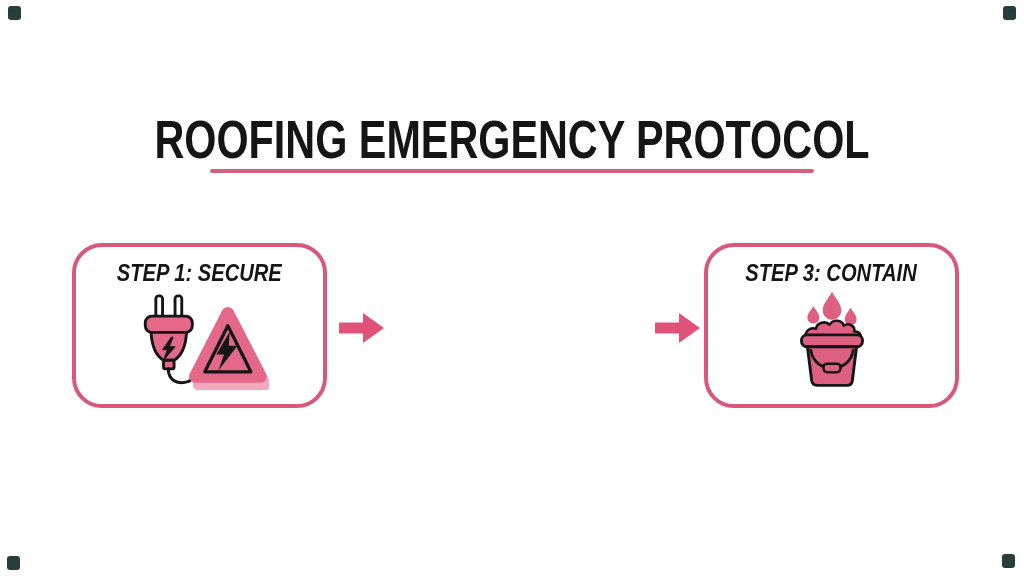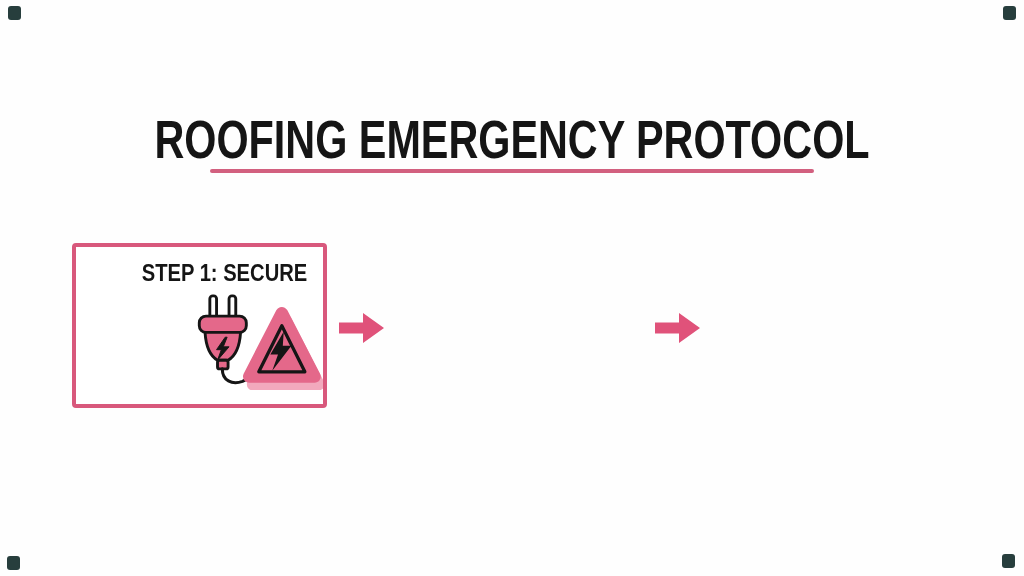--- a/index.html
+++ b/index.html
@@ -57,24 +57,25 @@
   }
 
   .step-card {
     position: absolute;
     top: 243px;
     width: 255px;
     height: 165px;
     box-sizing: border-box;
     background: #ffffff;
     border: 4px solid var(--accent, #d8587c);
-    border-radius: 4px;
+    border-radius: 30px;
     display: flex;
     flex-direction: column;
-    align-items: flex-end;
+    align-items: center;
+    font-style: italic;
   }
   .step-card.c1 { left: 72px; }
   .step-card.c2 { left: 388px; }
   .step-card.c3 { left: 704px; }
 
   .step-label {
     margin-top: 13px;
     font-size: 24px;
     font-weight: 700;
     color: var(--ink, #151515);
@@ -139,14 +140,32 @@
 
   <svg class="flow-arrow a1" viewBox="0 0 46 32" aria-hidden="true">
     <path d="M0,10.5 H24 V1 L45,16 L24,31 V21.5 H0 Z" class="fill-arrow"></path>
   </svg>
 
 
   <svg class="flow-arrow a2" viewBox="0 0 46 32" aria-hidden="true">
     <path d="M0,10.5 H24 V1 L45,16 L24,31 V21.5 H0 Z" class="fill-arrow"></path>
   </svg>
 
+  <div class="step-card c3">
+    <div class="step-label">STEP 3: CONTAIN</div>
+    <svg class="step-icon icon-contain" width="88" height="100" viewBox="0 0 100 118" aria-hidden="true">
+
+      <path d="M50,2 C54,10 61,16 61,24 C61,30.5 56,35 50,35 C44,35 39,30.5 39,24 C39,16 46,10 50,2 Z" class="fill-deep"></path>
+      <path d="M28,19 C30.5,24 35,27.5 35,32.5 C35,36.8 32,39.5 28,39.5 C24,39.5 21,36.8 21,32.5 C21,27.5 25.5,24 28,19 Z" class="fill-deep"></path>
+      <path d="M72,21 C74.5,26 79,29.5 79,34.5 C79,38.8 76,41.5 72,41.5 C68,41.5 65,38.8 65,34.5 C65,29.5 69.5,26 72,21 Z" class="fill-deep"></path>
+
+      <path d="M20,57 C16,49 25,43 31,46 C32,38 43,36 47,41 C51,34 62,35 64,42 C70,38 78,43 76,49 C82,48 85,53 84,57 Z" class="fill-deep stroke-ink" stroke-width="3" stroke-linejoin="round"></path>
+
+      <rect x="14" y="53" width="72" height="14" rx="6.5" class="fill-deep stroke-ink" stroke-width="3.4"></rect>
+
+      <path d="M21,67 L26,107 C26.5,110.5 29,112.5 32.5,112.5 L67.5,112.5 C71,112.5 73.5,110.5 74,107 L79,67 Z" class="fill-deep stroke-ink" stroke-width="3.4" stroke-linejoin="round"></path>
+
+      <path d="M25,71 C27,85 38,92 50,92 C62,92 73,85 75,71" fill="none" class="stroke-ink" stroke-width="3.4" stroke-linecap="round"></path>
+      <rect x="40" y="87" width="20" height="10" rx="4" class="fill-deep stroke-ink" stroke-width="3"></rect>
+    </svg>
+  </div>
 
 </div>
 
 </body></html>

